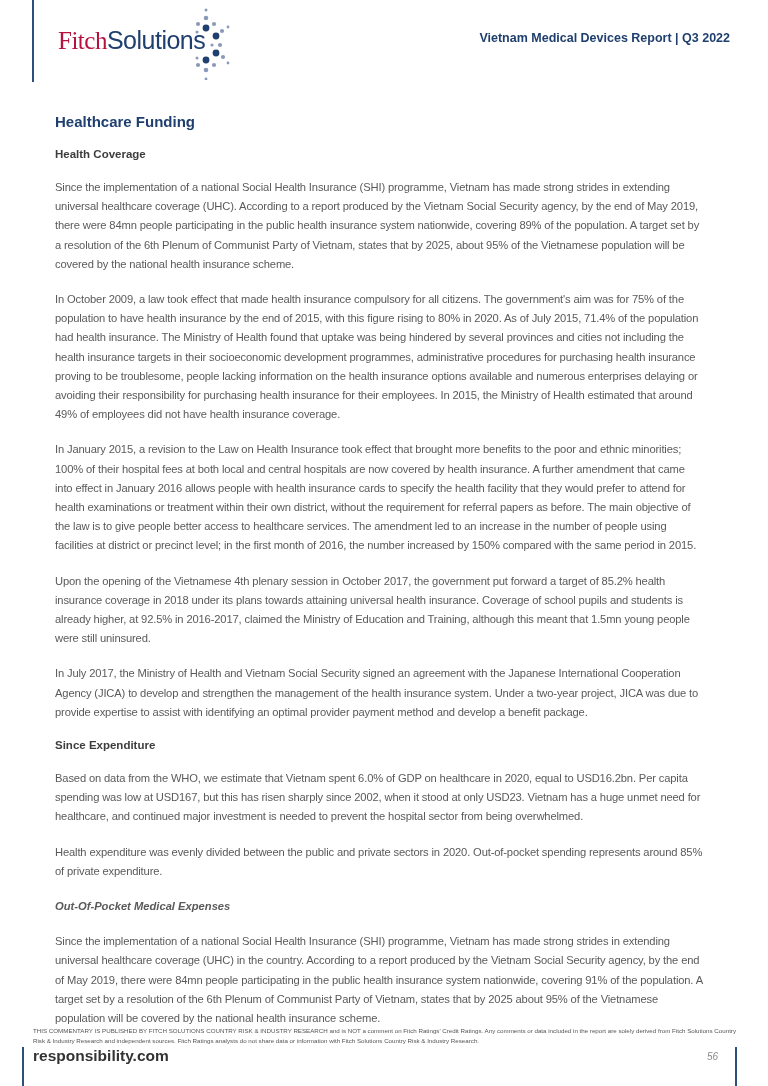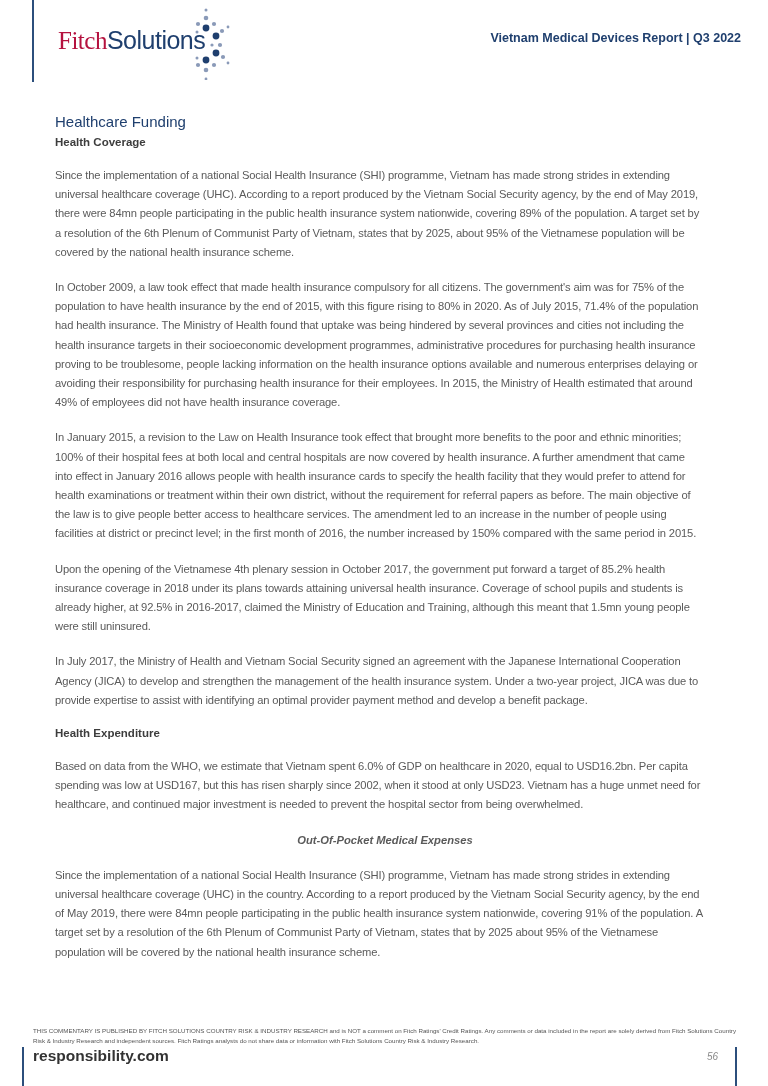--- a/index.html
+++ b/index.html
@@ -12,32 +12,32 @@
     .vbar-bl { position: absolute; left: 22px; top: 1047px; width: 2px; height: 39px; background: #2c4f7c; }
     .vbar-br { position: absolute; left: 735px; top: 1047px; width: 2px; height: 39px; background: #2c4f7c; }
 
     .logo { position: absolute; left: 58px; top: 4px; width: 180px; height: 76px; text-align: right; }
     .logo-text { position: absolute; left: 0; top: 22px; font-size: 25px; letter-spacing: -0.5px; white-space: nowrap; }
     .logo-fitch { color: #b5123f; font-family: "Liberation Serif", serif; }
     .logo-solutions { color: #1f3f6e; font-family: "Liberation Sans", sans-serif; }
     .logo-dots { position: absolute; left: 132px; top: 0; }
 
     .report-title {
-      position: absolute; right: 27px; top: 31px;
+      position: absolute; right: 38px; top: 31px;
       font-size: 12.5px; font-weight: bold; color: #1f3f6e; margin-left: 40px;
     }
 
     .content { position: absolute; left: 55px; top: 113px; width: 660px; }
-    .section-title { font-size: 15px; font-weight: normal; color: #1f3f6e; margin: 0 0 4px 0; line-height: 18px; }
+    .section-title { font-size: 15px; font-weight: bold; color: #1f3f6e; margin: 0 0 16px 0; line-height: 18px; }
     .sub-heading { font-size: 11.5px; font-weight: bold; color: #3d3d3d; margin: 0 0 17px 0; line-height: 14px; }
     .para {
       font-size: 11.2px; color: #5a5a5a; line-height: 19.2px;
       margin: 0 12px 16px 0; letter-spacing: -0.15px;
     }
-    .italic-heading { font-size: 11.2px; font-style: italic; color: #5a5a5a; margin: 0 0 16px 0; line-height: 19px; text-align: center; }
+    .italic-heading { font-size: 11.2px; font-style: italic; color: #5a5a5a; margin: 0 0 16px 0; line-height: 19px; }
 
     .disclaimer {
       position: absolute; left: 33px; top: 1026px; width: 710px;
       font-size: 6.2px; line-height: 9.5px; color: #555;
     }
     .footer-site { position: absolute; left: 33px; top: 1047px; font-size: 15.5px; font-weight: bold; color: #333; }
     .page-num { position: absolute; left: 707px; top: 1051px; font-size: 10px; color: #888; font-style: italic; }
     .cut-mask { position: absolute; left: 0; top: 1024px; width: 768px; height: 62px; background: #fff; }
   </style>
 </head>
@@ -80,22 +80,23 @@
 <div class="content">
   <h1 class="section-title">Healthcare Funding</h1>
 
   <h2 class="sub-heading">Health Coverage</h2>
   <p class="para">Since the implementation of a national Social Health Insurance (SHI) programme, Vietnam has made strong strides in extending universal healthcare coverage (UHC). According to a report produced by the Vietnam Social Security agency, by the end of May 2019, there were 84mn people participating in the public health insurance system nationwide, covering 89% of the population. A target set by a resolution of the 6th Plenum of Communist Party of Vietnam, states that by 2025, about 95% of the Vietnamese population will be covered by the national health insurance scheme.</p>
   <p class="para">In October 2009, a law took effect that made health insurance compulsory for all citizens. The government's aim was for 75% of the population to have health insurance by the end of 2015, with this figure rising to 80% in 2020. As of July 2015, 71.4% of the population had health insurance. The Ministry of Health found that uptake was being hindered by several provinces and cities not including the health insurance targets in their socioeconomic development programmes, administrative procedures for purchasing health insurance proving to be troublesome, people lacking information on the health insurance options available and numerous enterprises delaying or avoiding their responsibility for purchasing health insurance for their employees. In 2015, the Ministry of Health estimated that around 49% of employees did not have health insurance coverage.</p>
   <p class="para">In January 2015, a revision to the Law on Health Insurance took effect that brought more benefits to the poor and ethnic minorities; 100% of their hospital fees at both local and central hospitals are now covered by health insurance. A further amendment that came into effect in January 2016 allows people with health insurance cards to specify the health facility that they would prefer to attend for health examinations or treatment within their own district, without the requirement for referral papers as before. The main objective of the law is to give people better access to healthcare services. The amendment led to an increase in the number of people using facilities at district or precinct level; in the first month of 2016, the number increased by 150% compared with the same period in 2015.</p>
   <p class="para">Upon the opening of the Vietnamese 4th plenary session in October 2017, the government put forward a target of 85.2% health insurance coverage in 2018 under its plans towards attaining universal health insurance. Coverage of school pupils and students is already higher, at 92.5% in 2016-2017, claimed the Ministry of Education and Training, although this meant that 1.5mn young people were still uninsured.</p>
   <p class="para">In July 2017, the Ministry of Health and Vietnam Social Security signed an agreement with the Japanese International Cooperation Agency (JICA) to develop and strengthen the management of the health insurance system. Under a two-year project, JICA was due to provide expertise to assist with identifying an optimal provider payment method and develop a benefit package.</p>
 
-  <h2 class="sub-heading">Health Expenditure</h2>
+  <h2 class="sub-heading">Since Expenditure</h2>
   <p class="para">Based on data from the WHO, we estimate that Vietnam spent 6.0% of GDP on healthcare in 2020, equal to USD16.2bn. Per capita spending was low at USD167, but this has risen sharply since 2002, when it stood at only USD23. Vietnam has a huge unmet need for healthcare, and continued major investment is needed to prevent the hospital sector from being overwhelmed.</p>
+  <p class="para">Health expenditure was evenly divided between the public and private sectors in 2020. Out-of-pocket spending represents around 85% of private expenditure.</p>
 
   <h3 class="italic-heading">Out-Of-Pocket Medical Expenses</h3>
   <p class="para">Since the implementation of a national Social Health Insurance (SHI) programme, Vietnam has made strong strides in extending universal healthcare coverage (UHC) in the country. According to a report produced by the Vietnam Social Security agency, by the end of May 2019, there were 84mn people participating in the public health insurance system nationwide, covering 91% of the population. A target set by a resolution of the 6th Plenum of Communist Party of Vietnam, states that by 2025 about 95% of the Vietnamese population will be covered by the national health insurance scheme.</p>
 </div>
 
 <div class="cut-mask"></div>
 <div class="disclaimer">THIS COMMENTARY IS PUBLISHED BY FITCH SOLUTIONS COUNTRY RISK &amp; INDUSTRY RESEARCH and is NOT a comment on Fitch Ratings' Credit Ratings. Any comments or data included in the report are solely derived from Fitch Solutions Country Risk &amp; Industry Research and independent sources. Fitch Ratings analysts do not share data or information with Fitch Solutions Country Risk &amp; Industry Research.</div>
 <div class="vbar-bl"></div>
 <div class="footer-site">responsibility.com</div>
 <div class="page-num">56</div>

